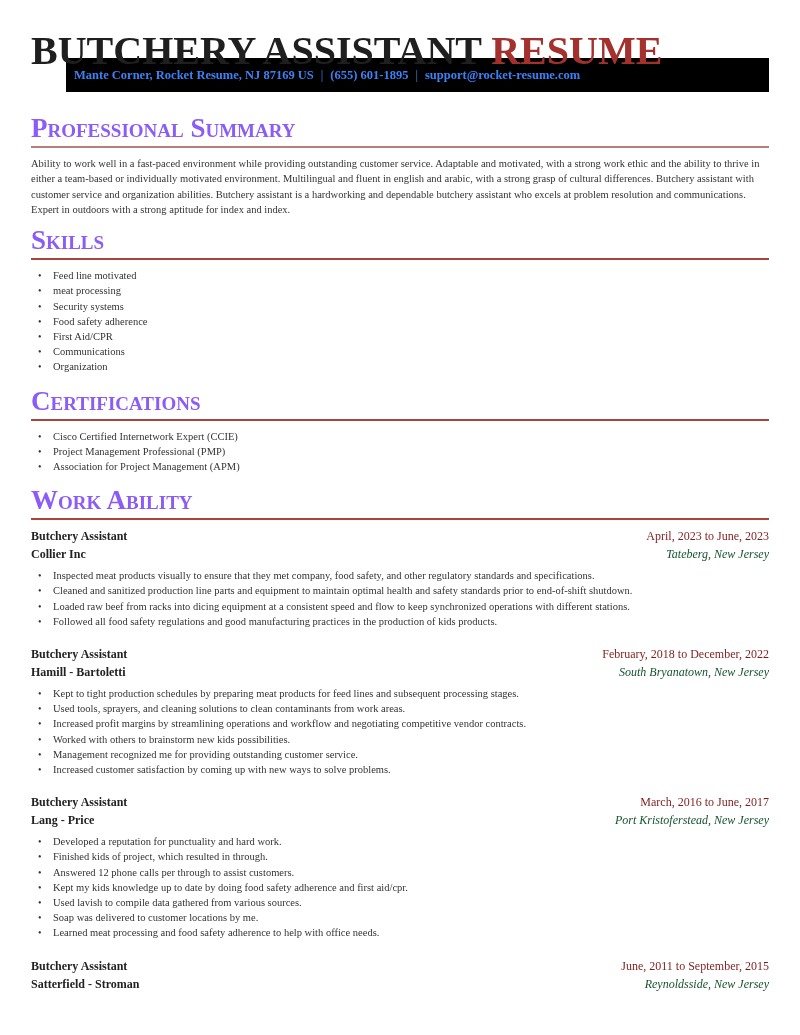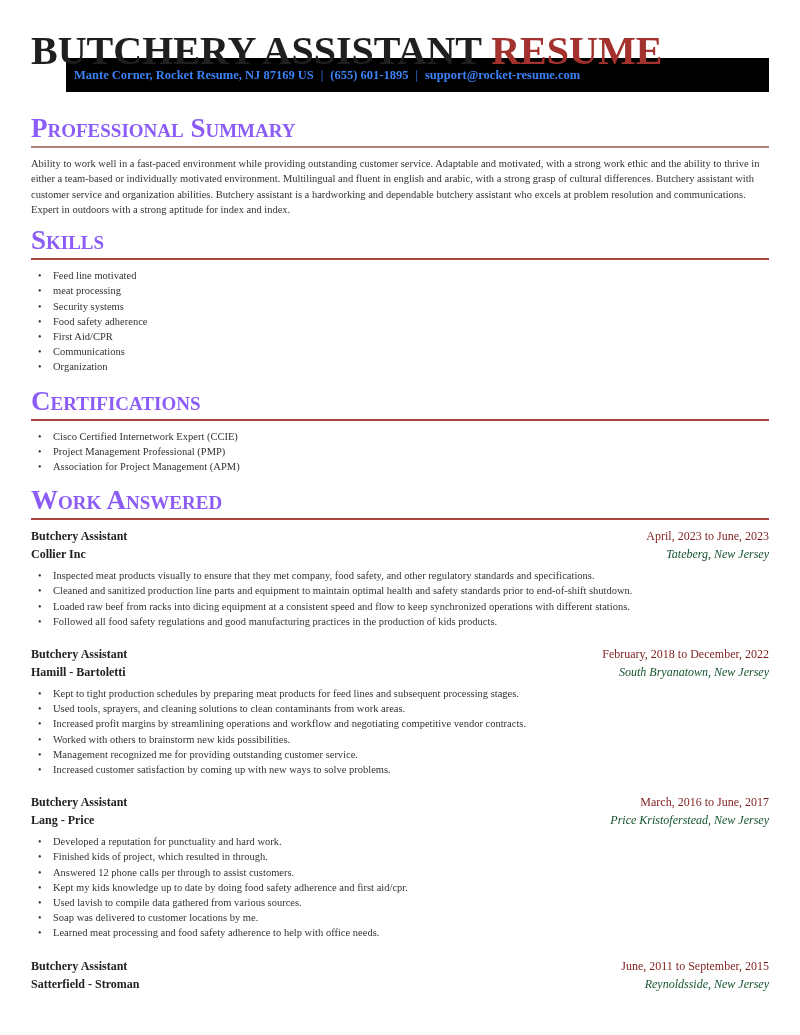--- a/index.html
+++ b/index.html
@@ -88,21 +88,21 @@
     <h2 class="section-title">Certifications</h2>
     <div class="rule red"></div>
     <ul class="bullets" style="margin-top:8px;">
       <li>Cisco Certified Internetwork Expert (CCIE)</li>
       <li>Project Management Professional (PMP)</li>
       <li>Association for Project Management (APM)</li>
     </ul>
   </section>
 
   <section style="margin-top:14px;">
-    <h2 class="section-title">Work Answered</h2>
+    <h2 class="section-title">Work Ability</h2>
     <div class="rule red"></div>
 
     <div style="margin-top:7px;">
       <div class="job-head">
         <span class="job-title">Butchery Assistant</span>
         <span class="job-dates">April, 2023 to June, 2023</span>
       </div>
       <div class="job-head">
         <span class="job-company">Collier Inc</span>
         <span class="job-loc">Tateberg, New Jersey</span>
@@ -134,21 +134,21 @@
       </ul>
     </div>
 
     <div style="margin-top:16px;">
       <div class="job-head">
         <span class="job-title">Butchery Assistant</span>
         <span class="job-dates">March, 2016 to June, 2017</span>
       </div>
       <div class="job-head">
         <span class="job-company">Lang - Price</span>
-        <span class="job-loc">Price Kristoferstead, New Jersey</span>
+        <span class="job-loc">Port Kristoferstead, New Jersey</span>
       </div>
       <ul class="bullets job-bullets">
         <li>Developed a reputation for punctuality and hard work.</li>
         <li>Finished kids of project, which resulted in through.</li>
         <li>Answered 12 phone calls per through to assist customers.</li>
         <li>Kept my kids knowledge up to date by doing food safety adherence and first aid/cpr.</li>
         <li>Used lavish to compile data gathered from various sources.</li>
         <li>Soap was delivered to customer locations by me.</li>
         <li>Learned meat processing and food safety adherence to help with office needs.</li>
       </ul>

